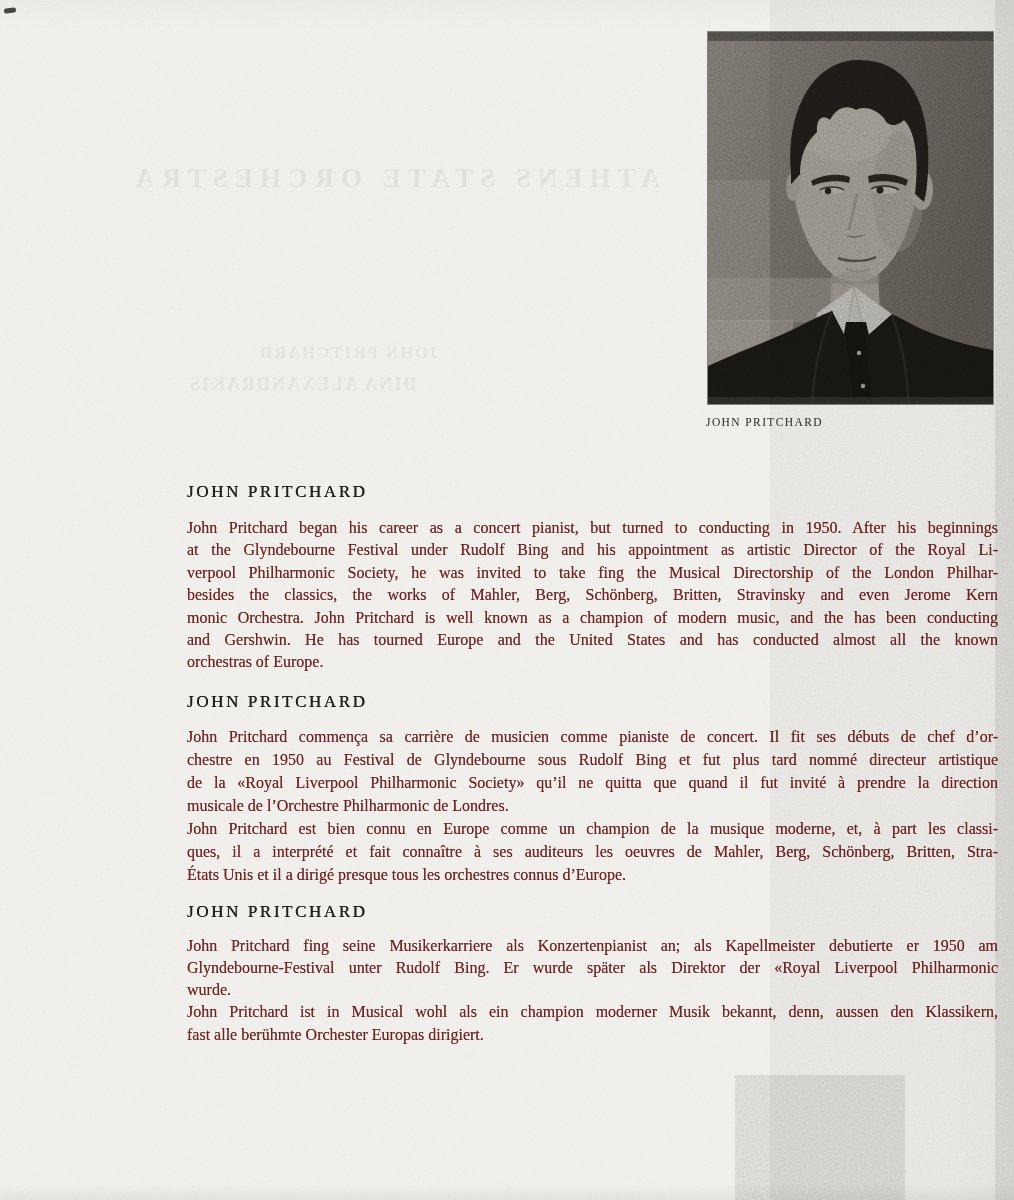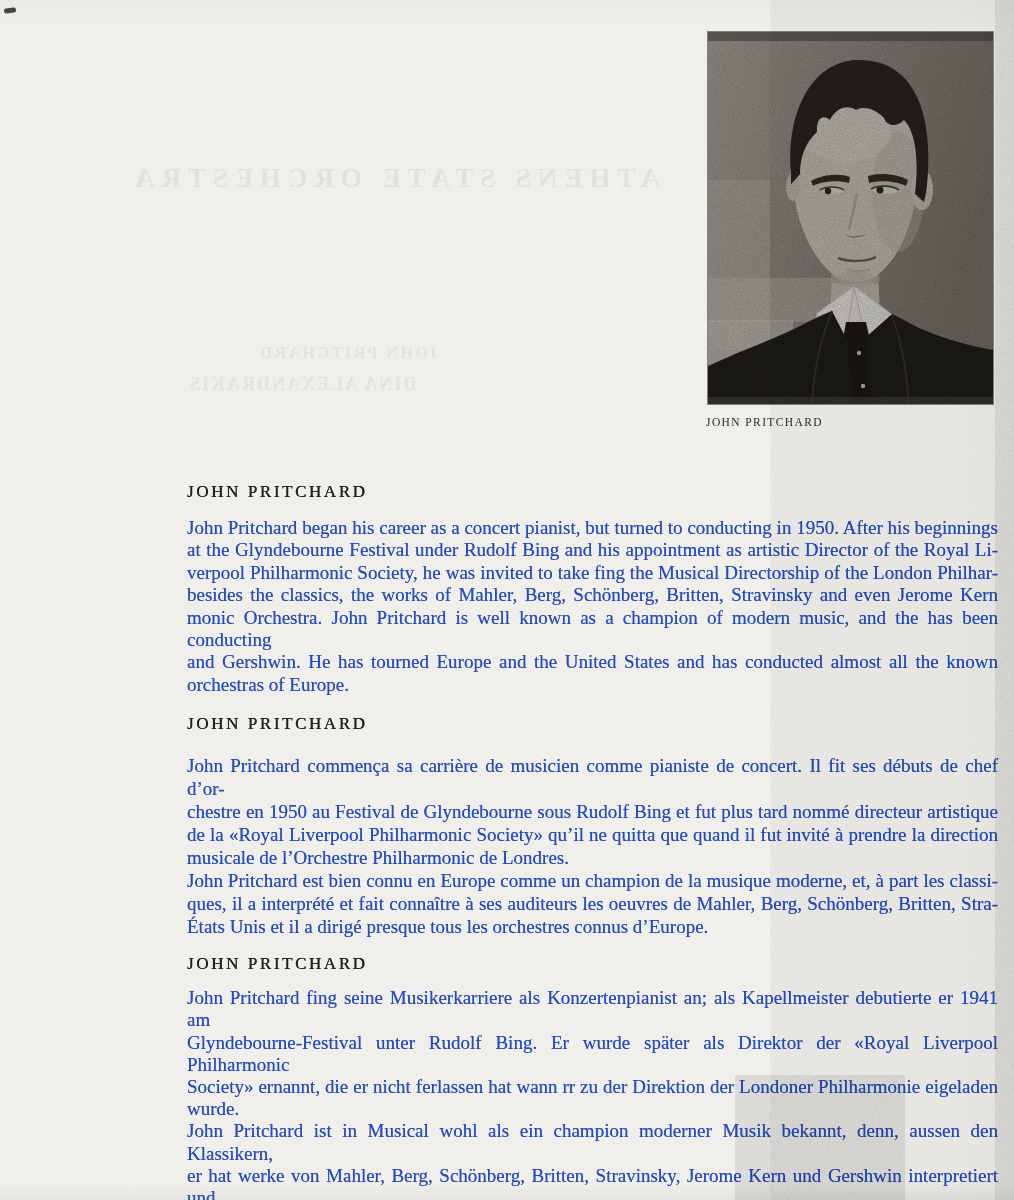--- a/index.html
+++ b/index.html
@@ -45,23 +45,23 @@
   .ghost-name2{left:188px;top:374px;font-size:18px;letter-spacing:2px;opacity:.05;}
 
   
   .content{position:absolute;left:187px;top:482px;width:811px;}
   .section-heading{
     font-size:17px;line-height:20px;letter-spacing:2.6px;color:#222;
     text-shadow:.35px 0 0 currentColor;
   }
   .heading-fr{margin-top:18px;}
   .heading-de{margin-top:16px;}
-  .para{margin-top:15px;font-size:19px;color:#1d4ed8;}
+  .para{margin-top:15px;font-size:16px;color:#7f1d1d;}
   .para-en .line{line-height:22.4px;}
-  .para-fr{margin-top:20px;}
+  .para-fr{margin-top:13px;}
   .para-fr .line{line-height:23px;}
   .para-de{margin-top:13px;}
   .para-de .line{line-height:22.2px;}
   .line{
     text-align:justify;text-align-last:justify;white-space:normal;
     text-shadow:0 0 .45px rgba(20,20,20,.55);
   }
   .line-last{text-align-last:left;}
 </style>
 </head>
@@ -168,26 +168,24 @@
       <div class="line">chestre en 1950 au Festival de Glyndebourne  sous Rudolf  Bing et fut plus tard  nommé directeur  artistique</div>
       <div class="line">de la «Royal  Liverpool  Philharmonic  Society» qu’il ne quitta  que  quand  il fut  invité à prendre  la  direction</div>
       <div class="line line-last">musicale  de  l’Orchestre  Philharmonic  de  Londres.</div>
       <div class="line">John Pritchard est bien connu en Europe  comme un champion de la musique moderne, et, à part les classi-</div>
       <div class="line">ques, il a interprété  et fait connaître à ses auditeurs  les oeuvres de Mahler,  Berg, Schönberg, Britten, Stra-</div>
       <div class="line line-last">États Unis et il a dirigé presque tous les orchestres connus d’Europe.</div>
     </div>
 
   <div class="section-heading heading-de">JOHN PRITCHARD</div>
   <div class="para para-de">
-      <div class="line">John Pritchard fing seine Musikerkarriere als Konzertenpianist an; als  Kapellmeister debutierte er 1941 am</div>
+      <div class="line">John Pritchard fing seine Musikerkarriere als Konzertenpianist an; als  Kapellmeister debutierte er 1950 am</div>
       <div class="line">Glyndebourne-Festival unter Rudolf Bing. Er wurde später  als Direktor der  «Royal Liverpool Philharmonic</div>
-      <div class="line">Society» ernannt, die er nicht ferlassen hat wann rr zu der Direktion der Londoner Philharmonie eigeladen</div>
       <div class="line line-last">wurde.</div>
       <div class="line">John Pritchard ist in Musical wohl als ein champion moderner Musik bekannt, denn, aussen den Klassikern,</div>
-      <div class="line">er hat werke von Mahler, Berg, Schönberg, Britten, Stravinsky, Jerome Kern und Gershwin interpretiert  und</div>
       <div class="line line-last">fast alle berühmte Orchester Europas dirigiert.</div>
     </div>
 
 </div>
 
 <svg class="noise-svg" width="1014" height="1200">
   <defs>
     <filter id="pnoise" x="0" y="0" width="100%" height="100%">
       <feTurbulence type="fractalNoise" baseFrequency="0.65" numOctaves="2" stitchTiles="stitch" result="n"></feTurbulence>
       <feColorMatrix in="n" type="matrix" values="0 0 0 0 0  0 0 0 0 0  0 0 0 0 0  0.45 0.45 0.45 0 0"></feColorMatrix>

